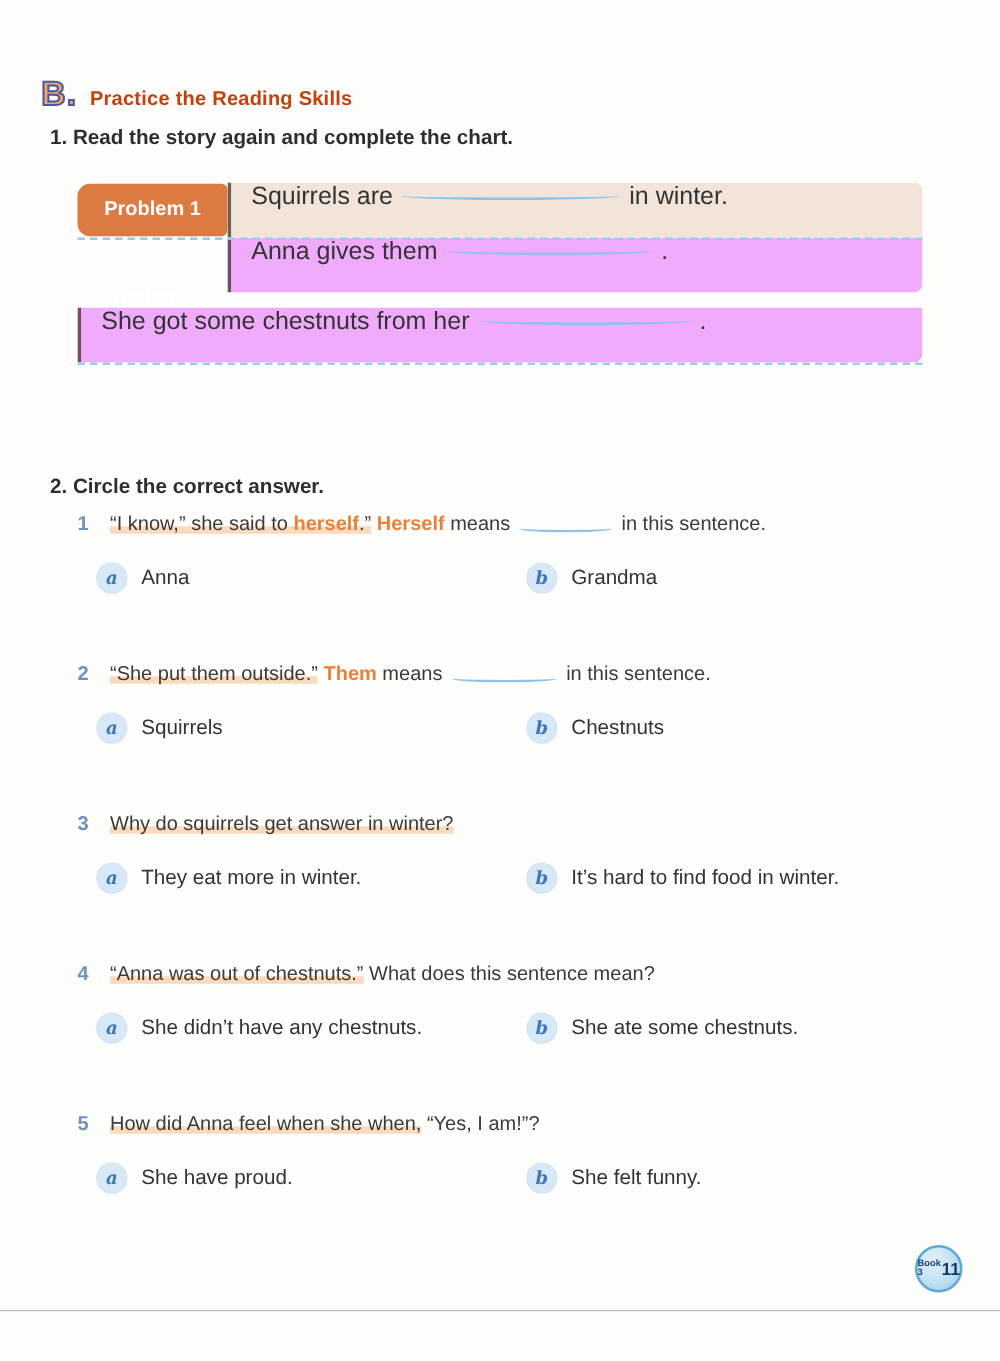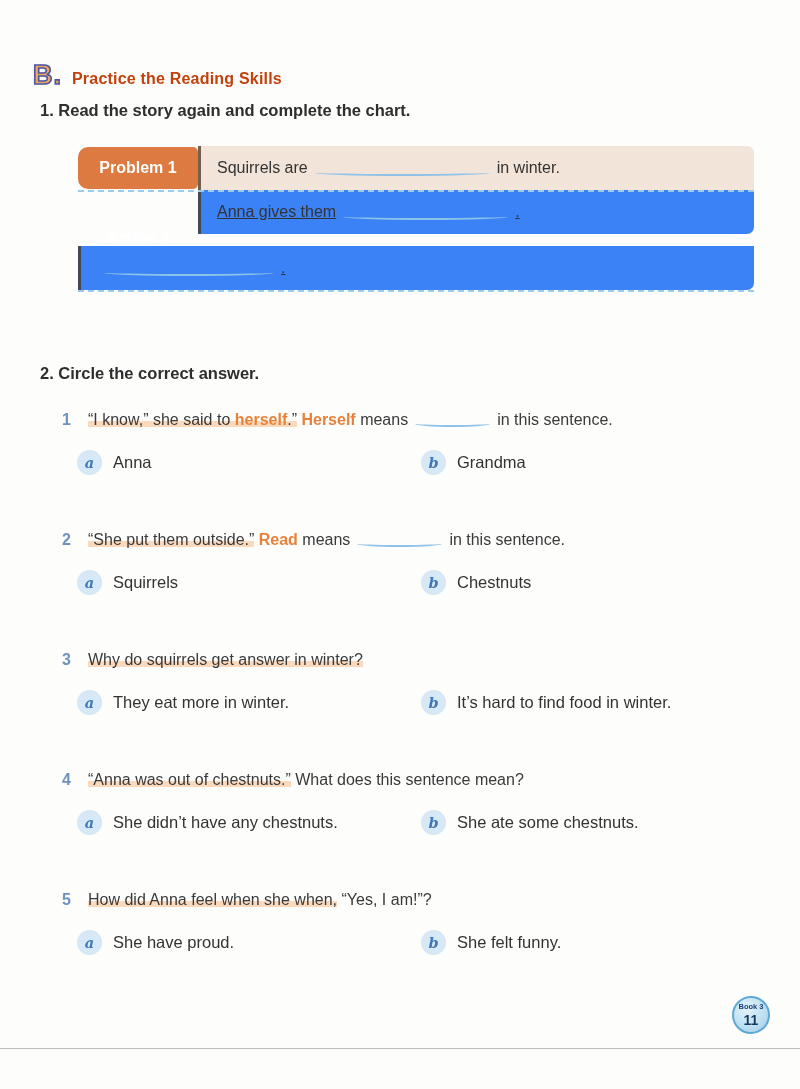--- a/index.html
+++ b/index.html
@@ -17,40 +17,40 @@
   .bubble-letter {
     font-size: 27px; font-weight: 900; color: #f2a85c;
     -webkit-text-stroke: 1.6px #4a55a4;
     text-shadow: 0 0 1px #4a55a4;
     letter-spacing: 1px;
   }
   .section-title { font-size: 16px; font-weight: bold; color: #c2410c; letter-spacing: 0.2px; }
 
   .exercise-heading { position: absolute; left: 40px; font-size: 16.5px; font-weight: bold; color: #2e2e2e; }
   .ex1 { top: 86px; margin-top: 15px; }
-  .ex2 { top: 364px; }
-
-  
-  .chart { position: absolute; left: 78px; top: 146px; width: 676px; }
+  .ex2 { top: 380px; }
+
+  
+  .chart { position: absolute; left: 62px; top: 146px; width: 676px; }
   .chart-group { position: relative; width: 100%; border-radius: 0 8px 8px 0; margin-bottom: 12px; }
   .crow { display: flex; height: 44px; align-items: stretch; }
   .crow-problem .ccontent { background: #f3e4da; border-radius: 0 7px 0 0; }
-  .crow-action  .ccontent { background: #3b82f6; border-radius: 0 0 7px 0; text-decoration: underline; }
+  .crow-action  .ccontent { background: #f0abfc; border-radius: 0 0 7px 0; }
   .badge {
     width: 120px; flex: 0 0 120px; margin: 1px 0;
     border-radius: 10px 5px 5px 10px;
     color: #ffffff; font-weight: bold; font-size: 16px;
     display: flex; align-items: center; justify-content: center;
     position: relative; z-index: 2;
   }
   .badge-problem { background: #dc7a41; }
   .badge-action  { background: #efb233; margin-top: 48px; }
   .ccontent {
-    flex: 1; display: flex; align-items: center;
-    padding-left: 16px; font-size: 16px; color: #333;
+    flex: 1; display: flex; align-items: flex-start;
+    padding-left: 16px; font-size: 20px; color: #333;
     border-left: 3px solid rgba(70,52,34,0.75);
   }
   .dash-divider {
     position: absolute; left: 0; right: 0; top: 44px; height: 0;
     border-top: 2px dashed #9ccaeb; z-index: 1;
   }
 
   
   .blank {
     display: inline-block; height: 14px; margin: 0 7px -2px 7px;
@@ -78,21 +78,21 @@
     font-family: "DejaVu Serif", serif; font-style: italic; font-weight: bold;
     font-size: 14.5px; color: #3f78b6;
   }
 
   
   .page-badge {
     position: absolute; left: 732px; top: 996px; width: 38px; height: 38px;
     border-radius: 50%;
     background: radial-gradient(circle at 38% 32%, #e3f2fb 0%, #bfe0f2 55%, #9dcbe9 100%);
     border: 2px solid #5ea8d8;
-    display: flex; flex-direction: column; align-items: center; justify-content: center;
+    display: flex; flex-direction: row; align-items: center; justify-content: center;
     line-height: 1;
   }
   .page-badge .book { font-size: 7.5px; font-weight: bold; color: #1c3f7a; margin-bottom: 2px; }
   .page-badge .num  { font-size: 14px; font-weight: bold; color: #123a5e; }
 
   .bottom-rule { position: absolute; left: 0; right: 0; top: 1048px; border-top: 1.5px solid #b9bdbd; }
 </style>
 </head>
 <body>
 
@@ -122,20 +122,21 @@
           <span class="blank" style="width:165px"></span>
           <span>.</span>
       </div>
     </div>
   </div>
 
   <div class="chart-group">
     <div class="dash-divider"></div>
     <div class="crow crow-action">
       <div class="ccontent">
+        <span>She got some chestnuts from her</span>
           <span class="blank" style="width:170px"></span>
           <span>.</span>
       </div>
     </div>
   </div>
 
 </div>
 
 <div class="exercise-heading ex2">2. Circle the correct answer.</div>
 
@@ -158,21 +159,21 @@
       <span>Grandma</span>
     </div>
   </div>
 </div>
 
 <div class="question q2">
   <div class="q-line">
     <span class="q-num">2</span>
     <span>
       <span class="hl">“She put them outside.”</span>
-      <span class="orange">Read</span>
+      <span class="orange">Them</span>
       <span>means</span><span class="blank" style="width:85px"></span><span>in this sentence.</span>
     </span>
   </div>
   <div class="options">
     <div class="option opt-a">
       <span class="opt-circle">a</span>
       <span>Squirrels</span>
     </div>
     <div class="option opt-b">
       <span class="opt-circle">b</span>

